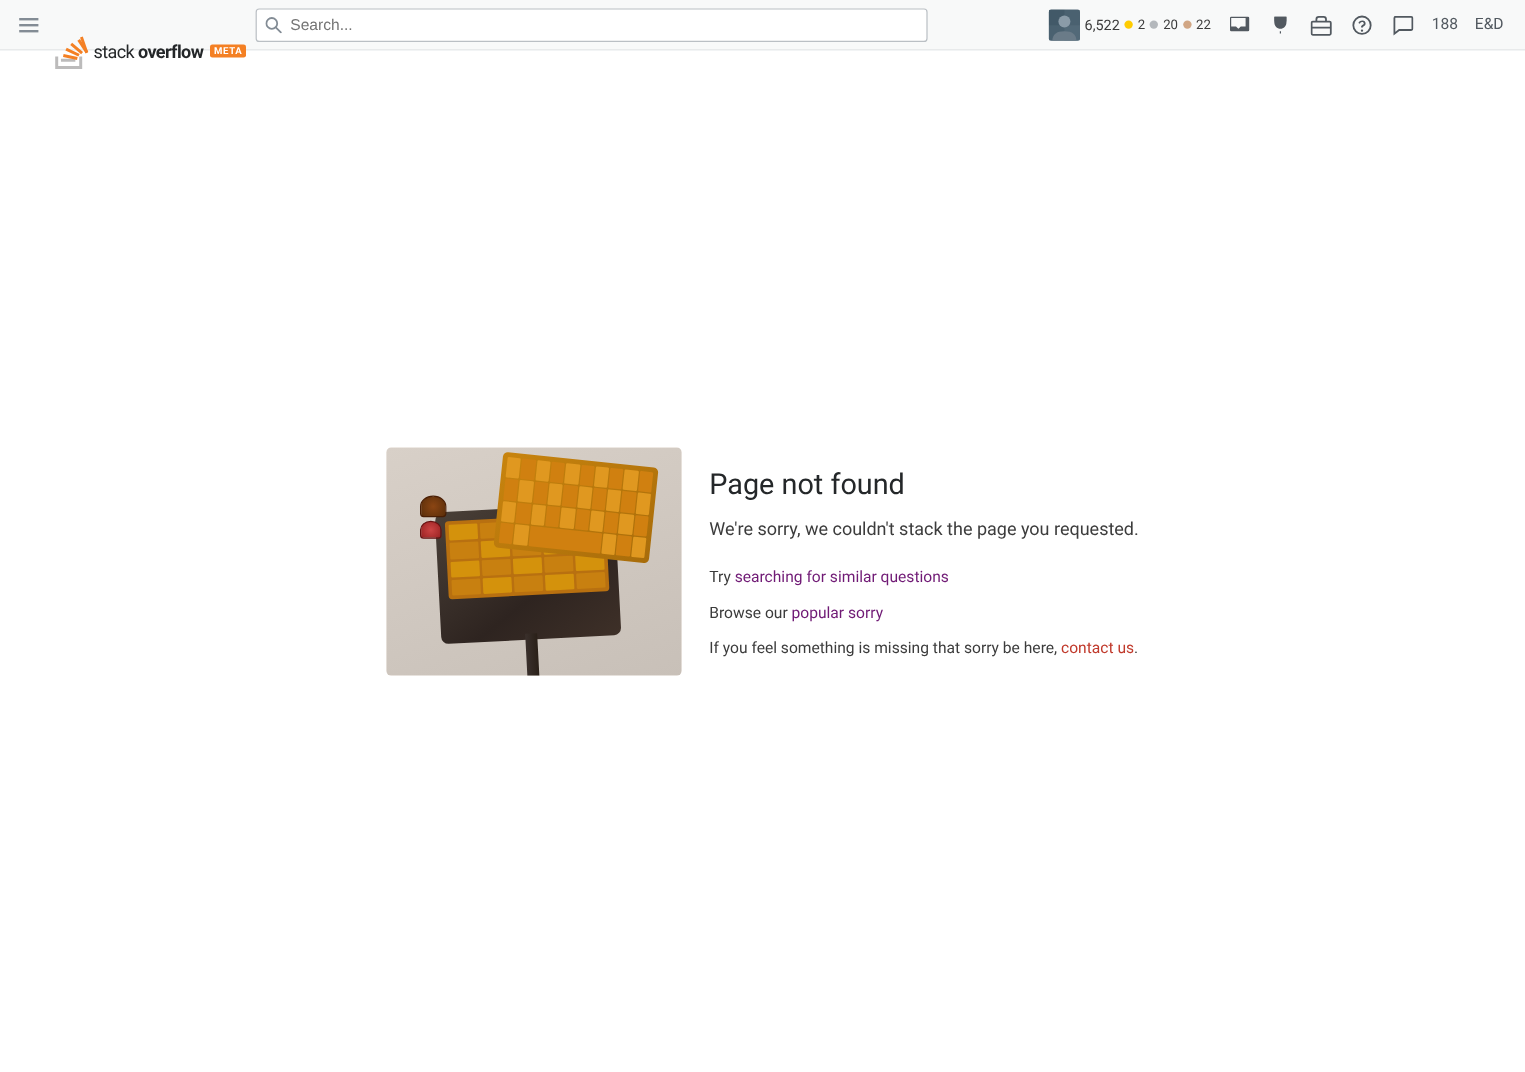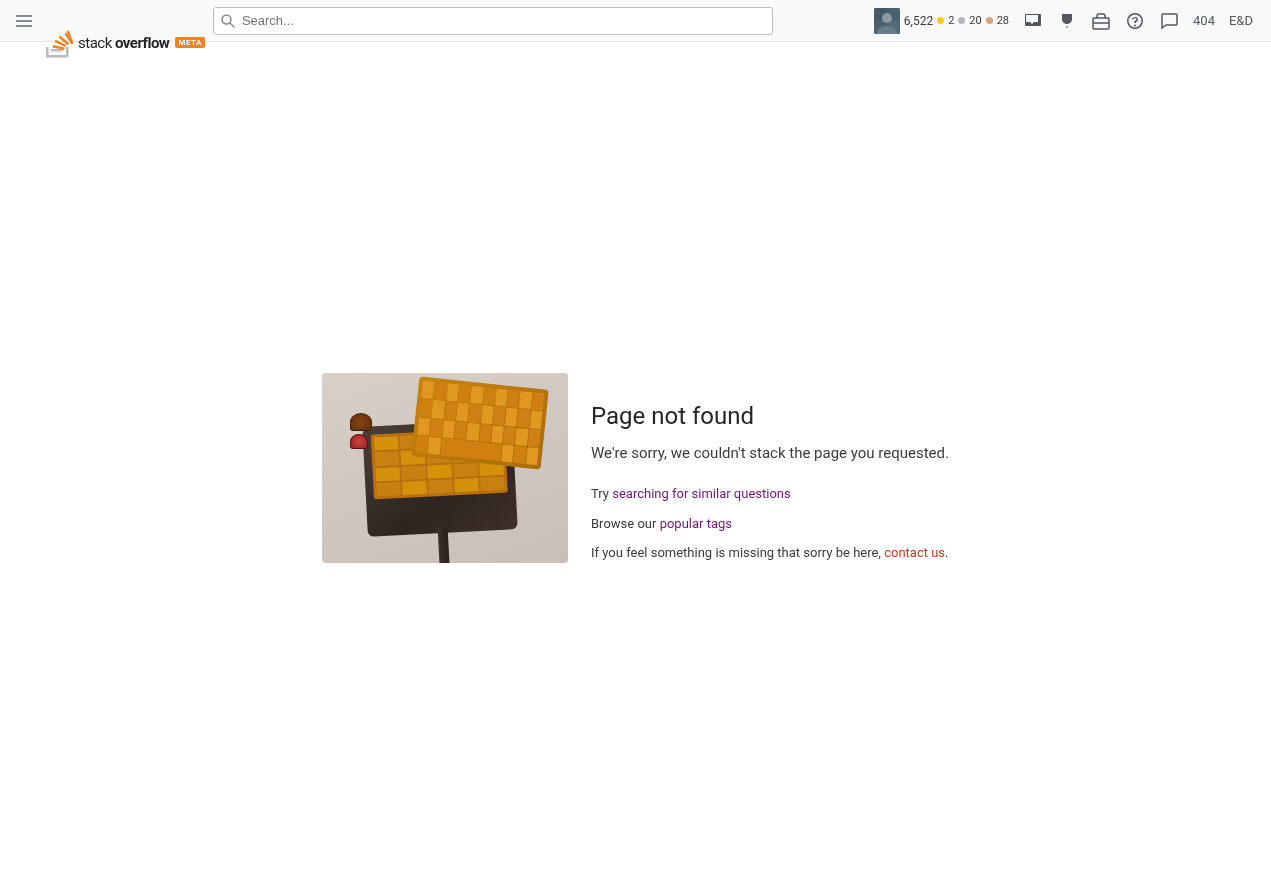--- a/index.html
+++ b/index.html
@@ -99,21 +99,21 @@
       margin-top: 42px;
       min-height: calc(893px - 42px);
       display: flex;
       align-items: center;
       justify-content: center;
       padding: 40px 20px;
     }
 
     .error-container {
       display: flex;
-      align-items: flex-end;
+      align-items: center;
       gap: 23px;
       max-width: 800px;
     }
 
     .error-image {
       width: 246px;
       height: 190px;
       flex-shrink: 0;
       background: #e8e0d8;
       border-radius: 4px;
@@ -204,21 +204,21 @@
           <circle cx="13" cy="10" r="5" fill="#8a9ba8"></circle>
           <path d="M3 26 Q3 18 13 18 Q23 18 23 26" fill="#6a7b88"></path>
         </svg>
       </div>
       <span class="user-rep">6,522</span>
       <span class="rep-dot rep-gold"></span>
       <span class="rep-num">2</span>
       <span class="rep-dot rep-silver"></span>
       <span class="rep-num">20</span>
       <span class="rep-dot rep-bronze"></span>
-      <span class="rep-num">28</span>
+      <span class="rep-num">22</span>
     </div>
 
     <div class="nav-icon" title="Inbox">
       <svg viewBox="0 0 18 18" fill="currentColor">
         <path d="M2 2h14a1 1 0 011 1v10a1 1 0 01-1 1H2a1 1 0 01-1-1V3a1 1 0 011-1zm0 1v7h4l2 2 2-2h4V3H2z"></path>
       </svg>
     </div>
 
     <div class="nav-icon" title="Achievements">
       <svg viewBox="0 0 18 18" fill="currentColor">
@@ -243,21 +243,21 @@
         <path d="M9 1a8 8 0 110 16A8 8 0 019 1zm0 1.5a6.5 6.5 0 100 13 6.5 6.5 0 000-13zM9 12.5a1 1 0 110 2 1 1 0 010-2zm.5-7.5C10.9 5 12 6.1 12 7.5c0 1.1-.6 1.8-1.5 2.3-.5.3-.7.5-.7.9v.3H8.2v-.5c0-.9.5-1.5 1.3-1.9.6-.3 1-.7 1-1.1 0-.7-.6-1.2-1.5-1.2S7.5 7 7.3 7.7L6 7.2C6.4 6 7.5 5 9.5 5z"></path>
       </svg>
     </div>
 
     <div class="nav-icon" title="Chat">
       <svg viewBox="0 0 18 18" fill="none" stroke="currentColor" stroke-width="1.5">
         <path d="M2 2h14a1 1 0 011 1v9a1 1 0 01-1 1H6l-4 3V3a1 1 0 011-1z"></path>
       </svg>
     </div>
 
-    <a class="header-link" href="#">404</a>
+    <a class="header-link" href="#">188</a>
     <a class="header-link" href="#">E&amp;D</a>
   </div>
 </header>
 
 <main class="main">
   <div class="error-container">
 
     <div class="error-image">
       <div class="waffle-scene">
         <div style="position:relative; width:200px; height:170px;">
@@ -339,21 +339,21 @@
 
     <div class="error-content">
       <h1 class="error-title">Page not found</h1>
       <p class="error-subtitle">We're sorry, we couldn't stack the page you requested.</p>
 
       <div class="error-links">
         <div class="error-link-row">
           <span>Try </span><a href="#" class="link-text">searching for similar questions</a>
         </div>
         <div class="error-link-row">
-          <span>Browse our </span><a href="#" class="link-text">popular tags</a>
+          <span>Browse our </span><a href="#" class="link-text">popular sorry</a>
         </div>
         <div class="error-link-row">
           <span>If you feel something is missing that sorry be here, </span><a href="#" class="link-text contact-link">contact us</a><span>.</span>
         </div>
       </div>
     </div>
   </div>
 </main>
 
 </body></html>

